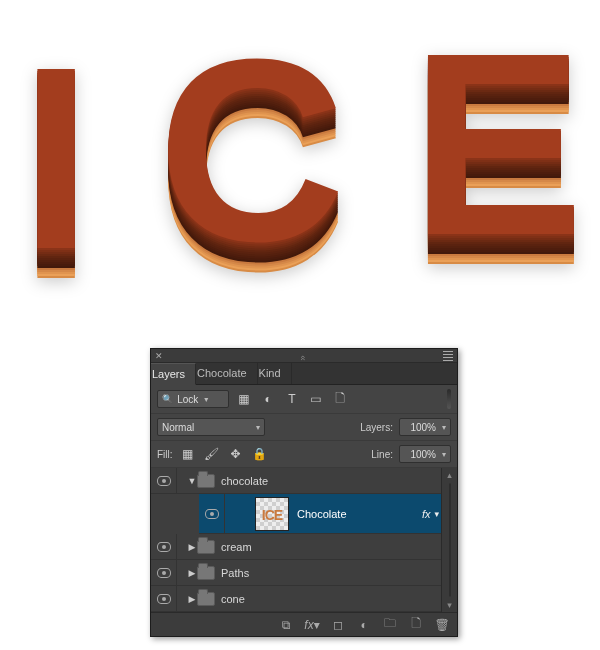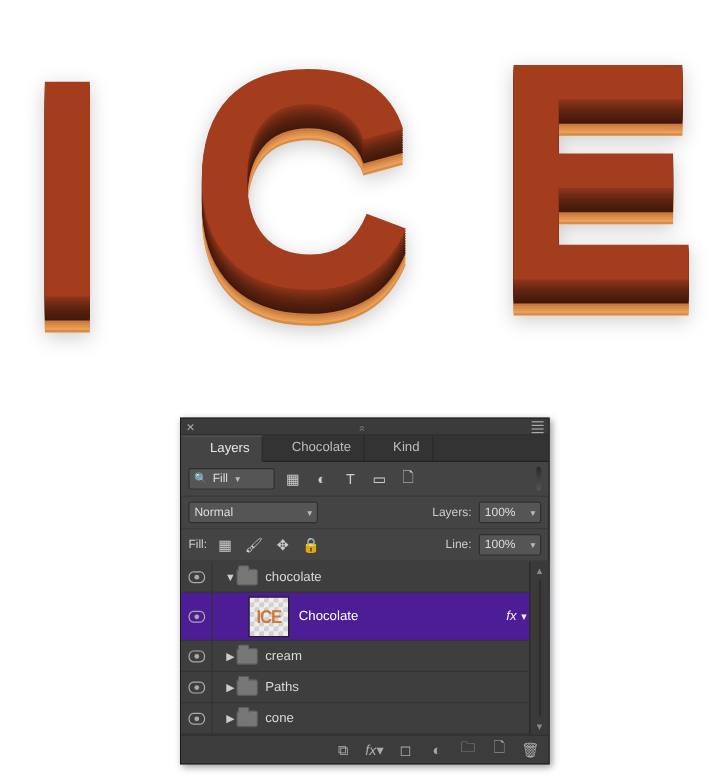--- a/index.html
+++ b/index.html
@@ -77,21 +77,21 @@
   .panel-top .menu span { width: 10px; height: 1px; background: #aaa; display: block; }
   .dots::before { content: "«"; color:#888; font-size:9px; letter-spacing:-2px; transform: rotate(90deg); display:inline-block;}
 
   .tabs {
     display: flex;
     background: #333333;
     height: 22px;
     border-bottom: 1px solid #222;
   }
   .tab {
-    padding: 4px 10px 0 24px;
+    padding: 4px 10px 0 1px;
     font-size: 11px;
     color: #bcbcbc;
     cursor: pointer;
     border-right: 1px solid #2a2a2a;
   }
   .tab.active {
     background: #444444;
     color: #e8e8e8;
     border-top: 1px solid #555;
     border-bottom: 1px solid #444;
@@ -121,21 +121,21 @@
     margin-left: 6px;
     font-size: 8px;
     color: #bbb;
   }
   .combo input {
     background: transparent;
     border: none;
     color: #ddd;
     width: 32px;
     font-size: 10px;
-    text-align: left;
+    text-align: right;
     outline: none;
   }
   .iconbtn {
     width: 18px; height: 18px;
     display: inline-flex;
     align-items: center;
     justify-content: center;
     color: #ccc;
     font-size: 12px;
     cursor: pointer;
@@ -164,21 +164,21 @@
 
   .layer-row {
     display: flex;
     align-items: center;
     height: 26px;
     border-bottom: 1px solid #333;
     padding-right: 18px;
     cursor: pointer;
   }
   .layer-row.tall { height: 40px; }
-  .layer-row.selected { background: #4c1d95; color:#fff; }
+  .layer-row.selected { background: #0c4a6e; color:#fff;margin-left:48px; }
   .vis-col {
     width: 26px;
     display: flex;
     align-items: center;
     justify-content: center;
     border-right: 1px solid #333;
     height: 100%;
   }
   .eye {
     width: 14px; height: 10px;
@@ -286,21 +286,21 @@
 
   <div class="tabs">
     <div class="tab active">Layers</div>
     <div class="tab">Chocolate</div>
     <div class="tab">Kind</div>
   </div>
 
   <div class="row filter">
     <div class="dropdown">
       <span style="font-size:9px;">🔍</span>
-      <span style="margin-left:4px;">Fill</span>
+      <span style="margin-left:4px;">Lock</span>
       <span class="caret">▾</span>
     </div>
     <span class="iconbtn">▦</span>
     <span class="iconbtn">◐</span>
     <span class="iconbtn">T</span>
     <span class="iconbtn">▭</span>
     <span class="iconbtn">🗋</span>
     <span class="flex-spacer"></span>
     <span class="filter-divider"></span>
   </div>

